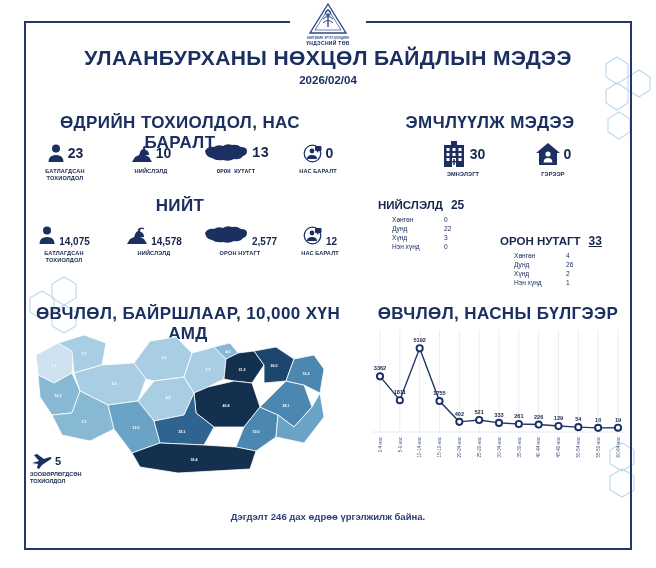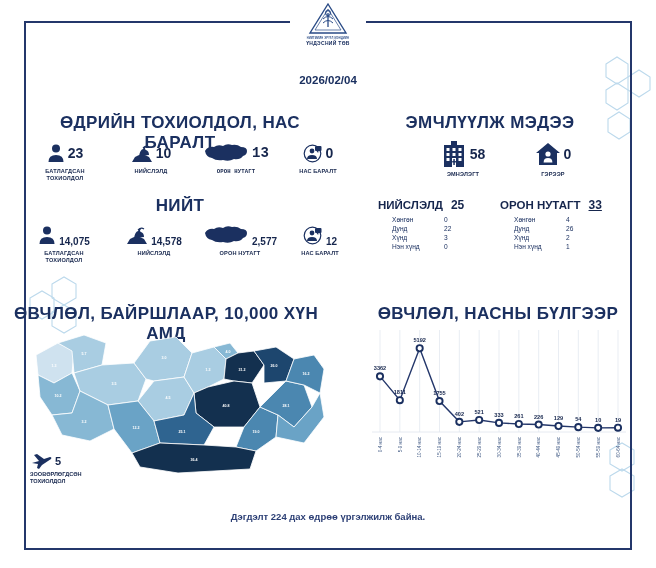--- a/index.html
+++ b/index.html
@@ -56,21 +56,21 @@
   .stat .cap {
     font-size: 5.6px; font-weight: bold; letter-spacing: .15px;
     color: #16264d; line-height: 1.25; margin-top: 2px; white-space: pre-line;
   }
   .ico { display: block; }
 
   
   .sev { position: absolute; }
   .sev .hdr { display: flex; align-items: baseline; gap: 8px; font-size: 11.5px; font-weight: bold; color: #16264d; }
   .sev .hdr .tot { font-size: 12px; }
-  .sev .hdr .tot.u { text-decoration: underline; }
+  .sev .hdr .tot.u { text-decoration: underline; margin-top: 36px; }
   .sev table { border-collapse: collapse; margin-top: 3px; margin-left: 14px; }
   .sev td { font-size: 6.6px; color: #1b3060; padding: 1px 0; }
   .sev td.lbl { width: 52px; }
   .sev td.val { width: 34px; }
 
   
   .map-wrap { position: absolute; left: 28px; top: 325px; width: 300px; height: 150px; }
   .map-wrap svg { display: block; }
   .mapnum { font-size: 3.6px; fill: #ffffff; font-family: "Liberation Sans", sans-serif;
             text-anchor: middle; font-weight: bold; }
@@ -140,26 +140,27 @@
         <path d="M20,11 L20,25" stroke="#2a4b86" stroke-width="1.3"></path>
         <circle cx="20" cy="11" r="2.4" fill="none" stroke="#2a4b86" stroke-width="1.1"></circle>
         <path d="M15,17 q5,-5 10,0" fill="none" stroke="#2a4b86" stroke-width="1"></path>
         <path d="M15,21 q5,-5 10,0" fill="none" stroke="#2a4b86" stroke-width="1"></path>
       </svg>
       <div class="logo-sub1">НИЙГМИЙН ЭРҮҮЛ МЭНДИЙН</div>
       <div class="logo-sub2">ҮНДЭСНИЙ ТӨВ</div>
     </div>
   </div>
 
+  <div class="main-title">УЛААНБУРХАНЫ НӨХЦӨЛ БАЙДЛЫН МЭДЭЭ</div>
   <div class="main-date">2026/02/04</div>
 
   <div class="sec-title" style="left:24px; width:312px; top:113px;">ӨДРИЙН ТОХИОЛДОЛ, НАС БАРАЛТ</div>
   <div class="sec-title" style="left:24px; width:312px; top:196px;">НИЙТ</div>
   <div class="sec-title" style="left:348px; width:284px; top:113px;">ЭМЧЛҮҮЛЖ МЭДЭЭ</div>
-  <div class="sec-title" style="left:10px; width:312px; top:304px;">ӨВЧЛӨЛ, БАЙРШЛААР, 10,000 ХҮН АМД</div>
+  <div class="sec-title" style="left:32px; width:312px; top:304px;">ӨВЧЛӨЛ, БАЙРШЛААР, 10,000 ХҮН АМД</div>
   <div class="sec-title" style="left:356px; width:284px; top:304px;">ӨВЧЛӨЛ, НАСНЫ БҮЛГЭЭР</div>
 
   <div class="stat" style="left:22px; width:86px; top:140px;">
     <div class="row">
       <svg class="ico" width="18" height="20" viewBox="0 0 18 20">
         <circle cx="9" cy="5.5" r="4" fill="#1b3060"></circle>
         <path d="M1.5,19 q0,-7 7.5,-7 q7.5,0 7.5,7 z" fill="#1b3060"></path>
       </svg>
       <span class="num">23</span>
     </div>
@@ -267,21 +268,21 @@
           <rect x="17.5" y="13" width="3" height="3"></rect>
           <rect x="5.5" y="18" width="3" height="3"></rect>
             <rect x="17.5" y="18" width="3" height="3"></rect>
           <rect x="11" y="18" width="4" height="9"></rect>
         </g>
         <g fill="#1b3060">
           <rect x="12.3" y="19" width="1.5" height="6"></rect>
             <rect x="11.2" y="21" width="3.7" height="1.5"></rect>
         </g>
       </svg>
-      <span class="num">58</span>
+      <span class="num">30</span>
     </div>
     <div class="cap">ЭМНЭЛЭГТ</div>
   </div>
 
   <div class="stat" style="left:508px; width:90px; top:139px;">
     <div class="row" style="height:30px;">
       <svg class="ico" width="26" height="26" viewBox="0 0 26 26">
         <path d="M13,2 L25,12 L22,12 L22,24 L4,24 L4,12 L1,12 Z" fill="#1b3060"></path>
         <circle cx="13" cy="13" r="2.6" fill="#ffffff"></circle>
         <path d="M8.6,21.5 q0,-4.4 4.4,-4.4 q4.4,0 4.4,4.4 z" fill="#ffffff"></path>
@@ -473,14 +474,14 @@
         <text class="x-lbl" x="212.13333333333333" y="107" transform="rotate(-90 212.13333333333333 107)" text-anchor="end">50-54 нас</text>
         <circle cx="230.16666666666666" cy="97.84642857142858" r="3.1" fill="#ffffff" stroke="#1b3060" stroke-width="1.9"></circle>
         <text class="pt-lbl" x="230.16666666666666" y="91.84642857142858">10</text>
         <text class="x-lbl" x="231.96666666666667" y="107" transform="rotate(-90 231.96666666666667 107)" text-anchor="end">55-59 нас</text>
         <circle cx="250" cy="97.70821428571429" r="3.1" fill="#ffffff" stroke="#1b3060" stroke-width="1.9"></circle>
         <text class="pt-lbl" x="250" y="91.70821428571429">19</text>
         <text class="x-lbl" x="251.8" y="107" transform="rotate(-90 251.8 107)" text-anchor="end">60-64 нас</text>
       </svg>
   </div>
 
-  <div class="footer">Дэгдэлт 224 дах өдрөө үргэлжилж байна.</div>
+  <div class="footer">Дэгдэлт 246 дах өдрөө үргэлжилж байна.</div>
 </div>
 
 </body></html>

